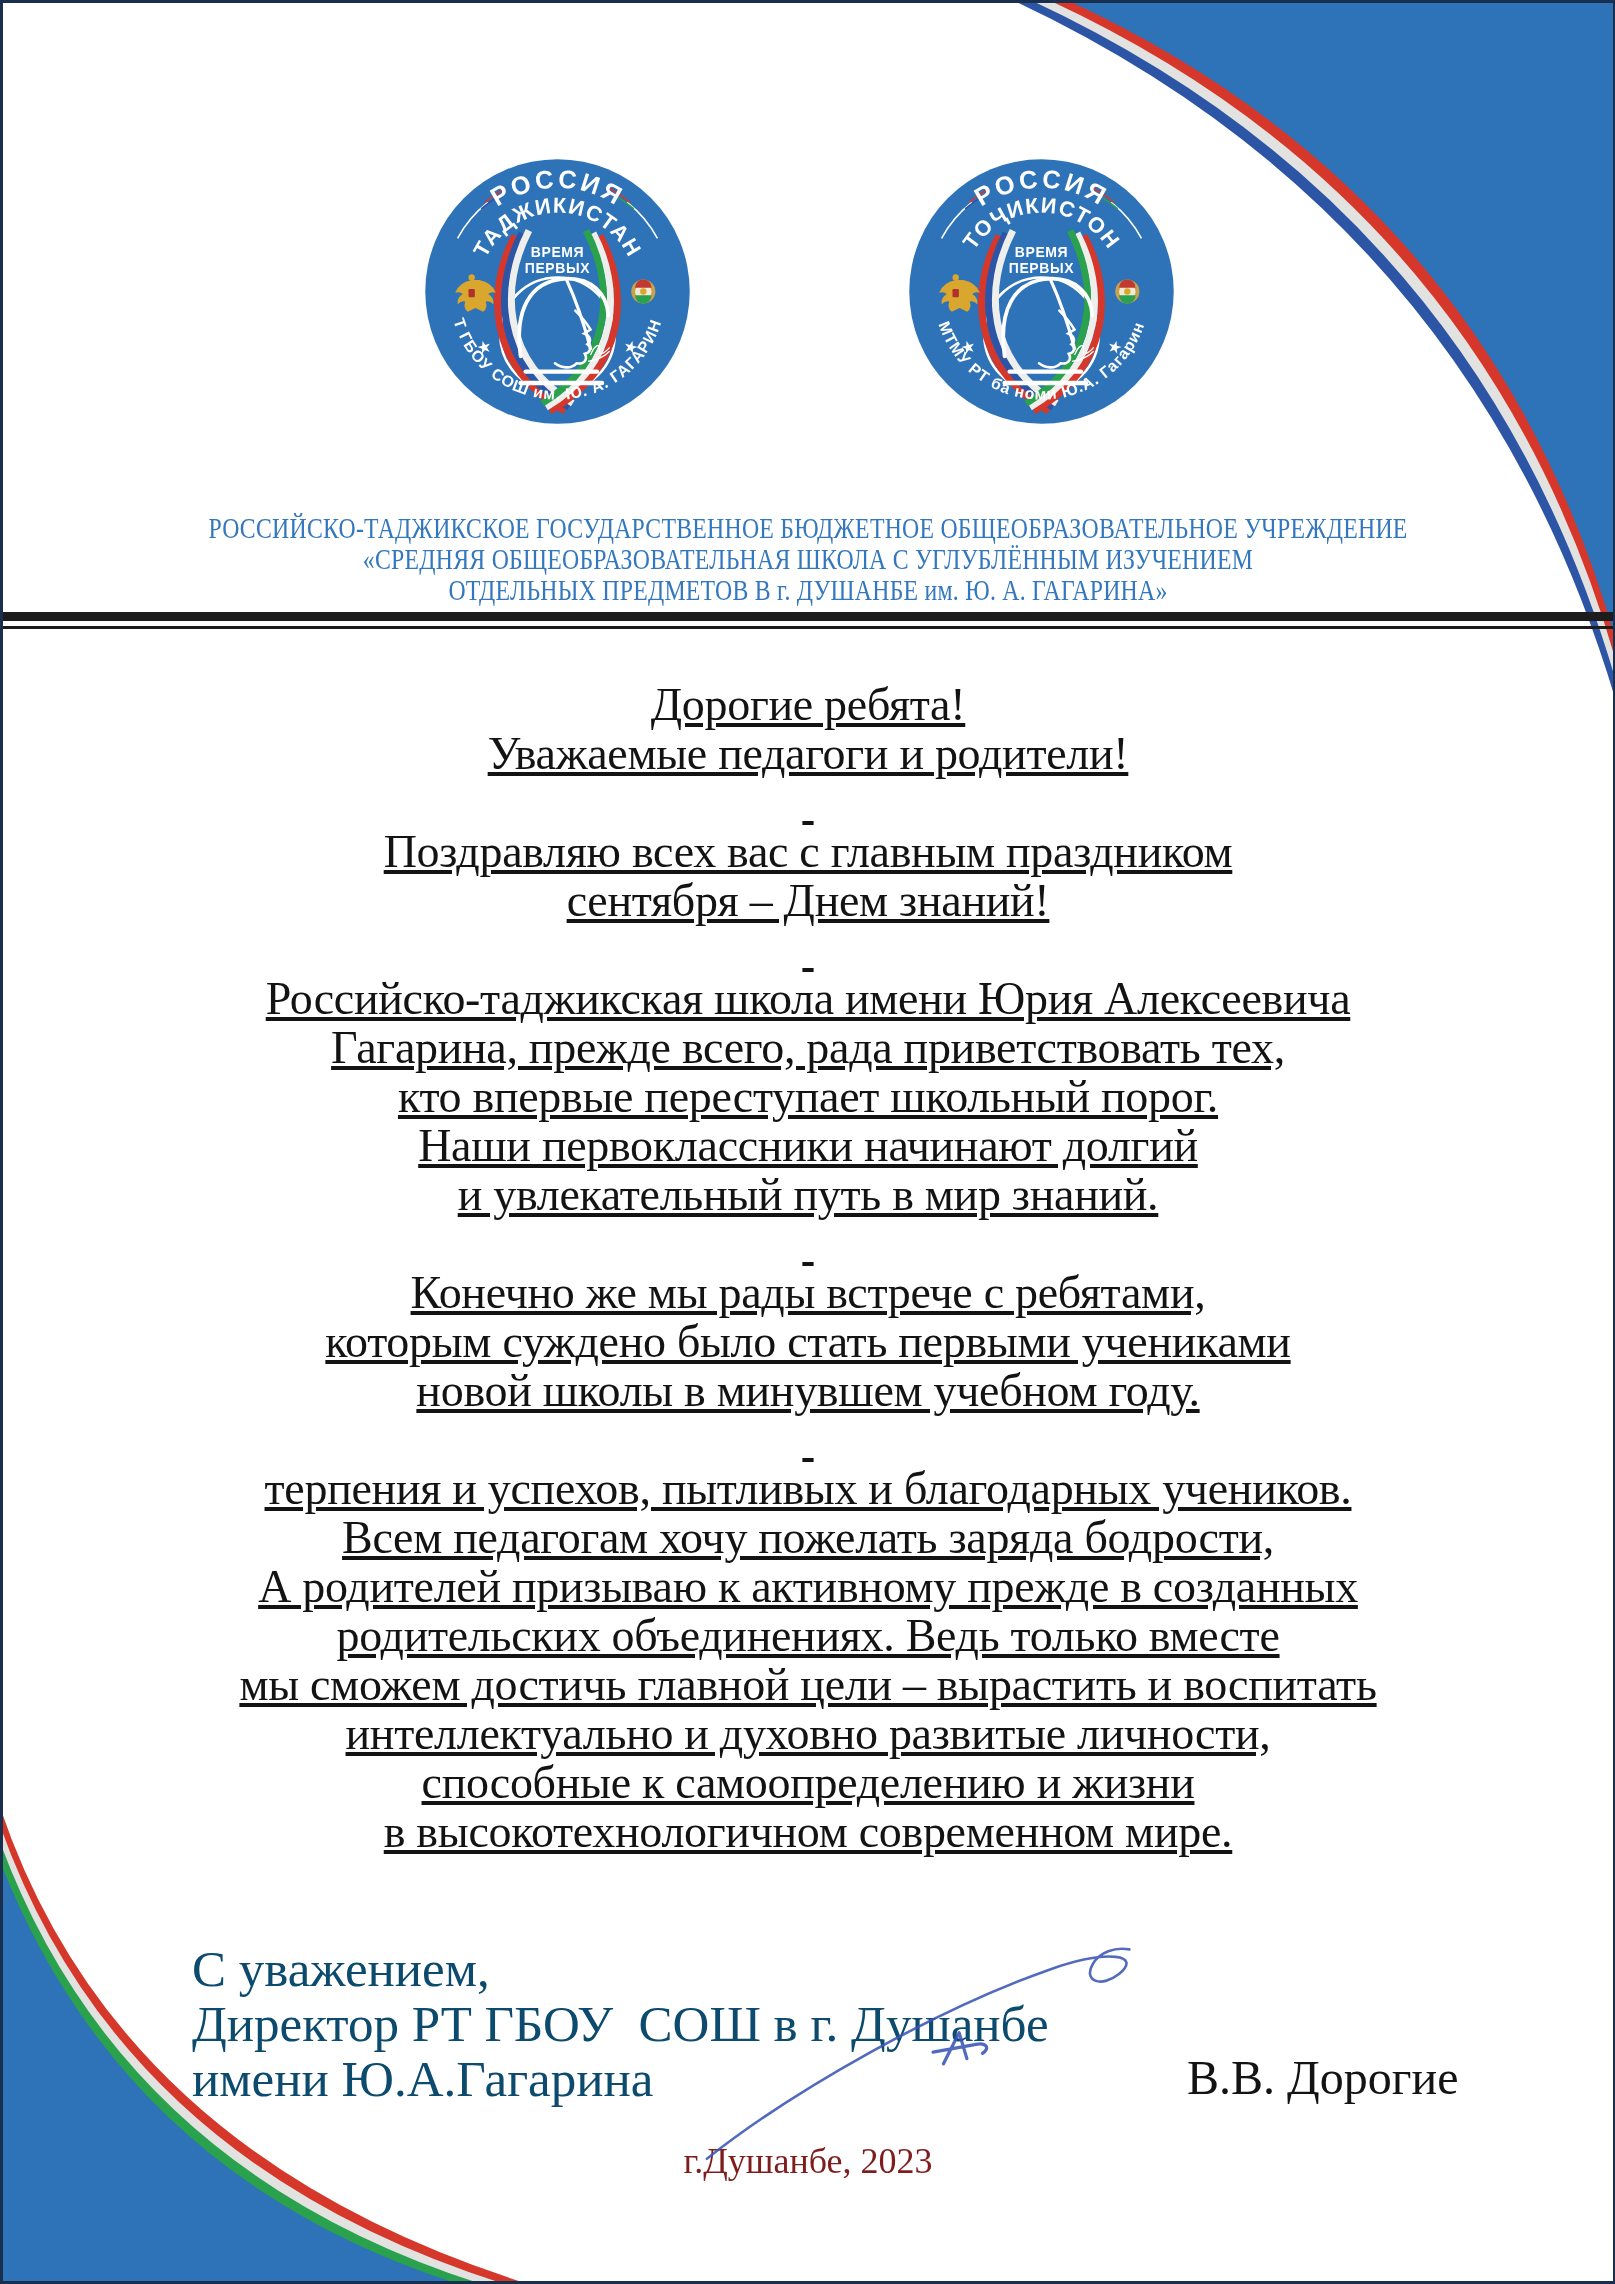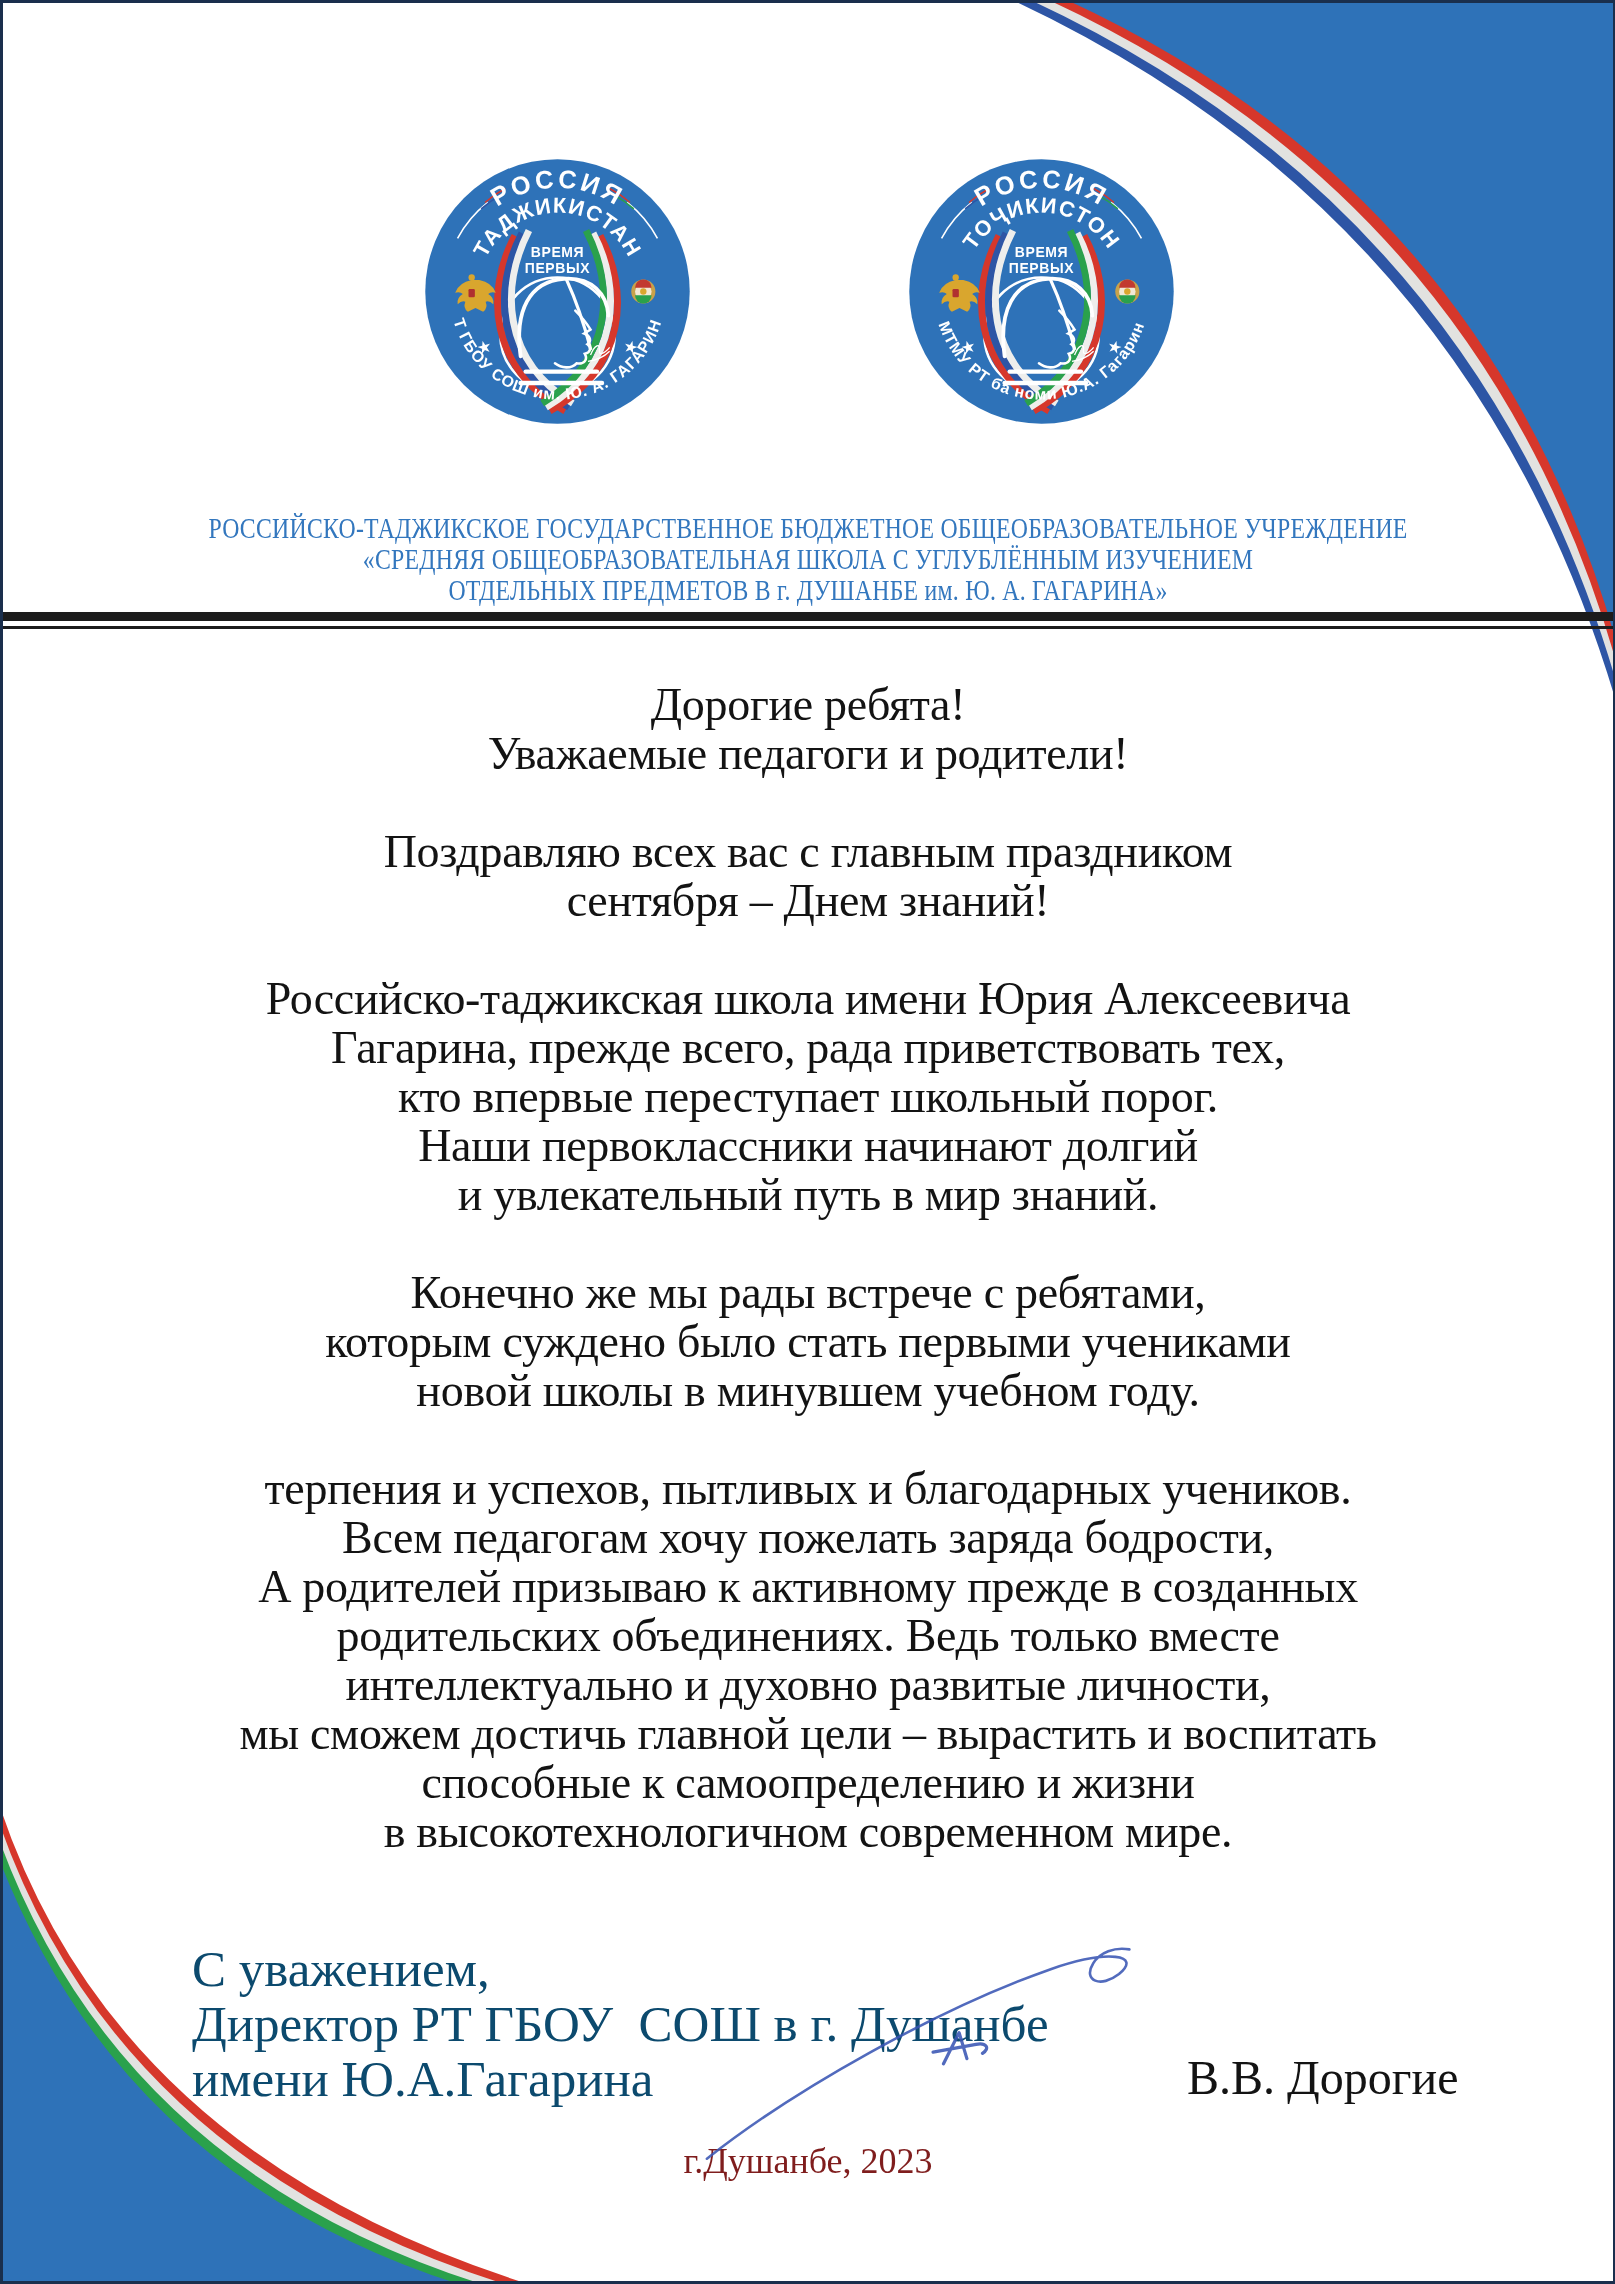--- a/index.html
+++ b/index.html
@@ -23,21 +23,21 @@
 
   .header-org {
     position:absolute; top:513px; left:0; width:100%; z-index:4;
     text-align:center; color:#3377be;
     font:29px/31px "Liberation Serif", serif; letter-spacing:0.3px;
     transform:scaleX(.82); transform-origin:50% 0;
   }
   .letter-body {
     position:absolute; top:680px; left:0; width:100%; z-index:4;
     text-align:center; color:#131313;
-    font:46px/49px "Liberation Serif", serif; letter-spacing:-0.3px;
+    font:46px/49px "Liberation Serif", serif; letter-spacing:-0.3px;text-decoration:underline;
   }
   .sig-block {
     position:absolute; top:1942px; left:192px; z-index:4;
     color:#0c4a6e; font:51px/55px "Liberation Serif", serif;
     white-space:pre-wrap;
   }
   .sig-name {
     position:absolute; top:2052px; left:1187px; z-index:4;
     color:#131313; font:48px/52px "Liberation Serif", serif;
   }
@@ -203,22 +203,22 @@
       <div class="line">и увлекательный путь в мир знаний.</div>
       <div class="line">&nbsp;</div>
       <div class="line">Конечно же мы рады встрече с ребятами,</div>
       <div class="line">которым суждено было стать первыми учениками</div>
       <div class="line">новой школы в минувшем учебном году.</div>
       <div class="line">&nbsp;</div>
       <div class="line">терпения и успехов, пытливых и благодарных учеников.</div>
       <div class="line">Всем педагогам хочу пожелать заряда бодрости,</div>
       <div class="line">А родителей призываю к активному прежде в созданных</div>
       <div class="line">родительских объединениях. Ведь только вместе</div>
+      <div class="line">мы сможем достичь главной цели – вырастить и воспитать</div>
       <div class="line">интеллектуально и духовно развитые личности,</div>
-      <div class="line">мы сможем достичь главной цели – вырастить и воспитать</div>
       <div class="line">способные к самоопределению и жизни</div>
       <div class="line">в высокотехнологичном современном мире.</div>
     </div>
 
   <div class="sig-block"><div class="line">С уважением,</div><div class="line">Директор РТ ГБОУ  СОШ в г. Душанбе</div><div class="line">имени Ю.А.Гагарина</div></div>
   <div class="sig-name">В.В. Дорогие</div>
 
   <svg class="sig-scribble" width="533" height="273" viewBox="0 0 820 420">
     <g stroke="#3a56b4" fill="none" stroke-linecap="round" stroke-linejoin="round" opacity="0.88">
       <path d="M 66,398 C 200,292 420,168 596,106 C 684,76 736,84 700,114 C 672,136 644,124 660,98 C 670,80 694,72 716,76" stroke-width="4"></path>

